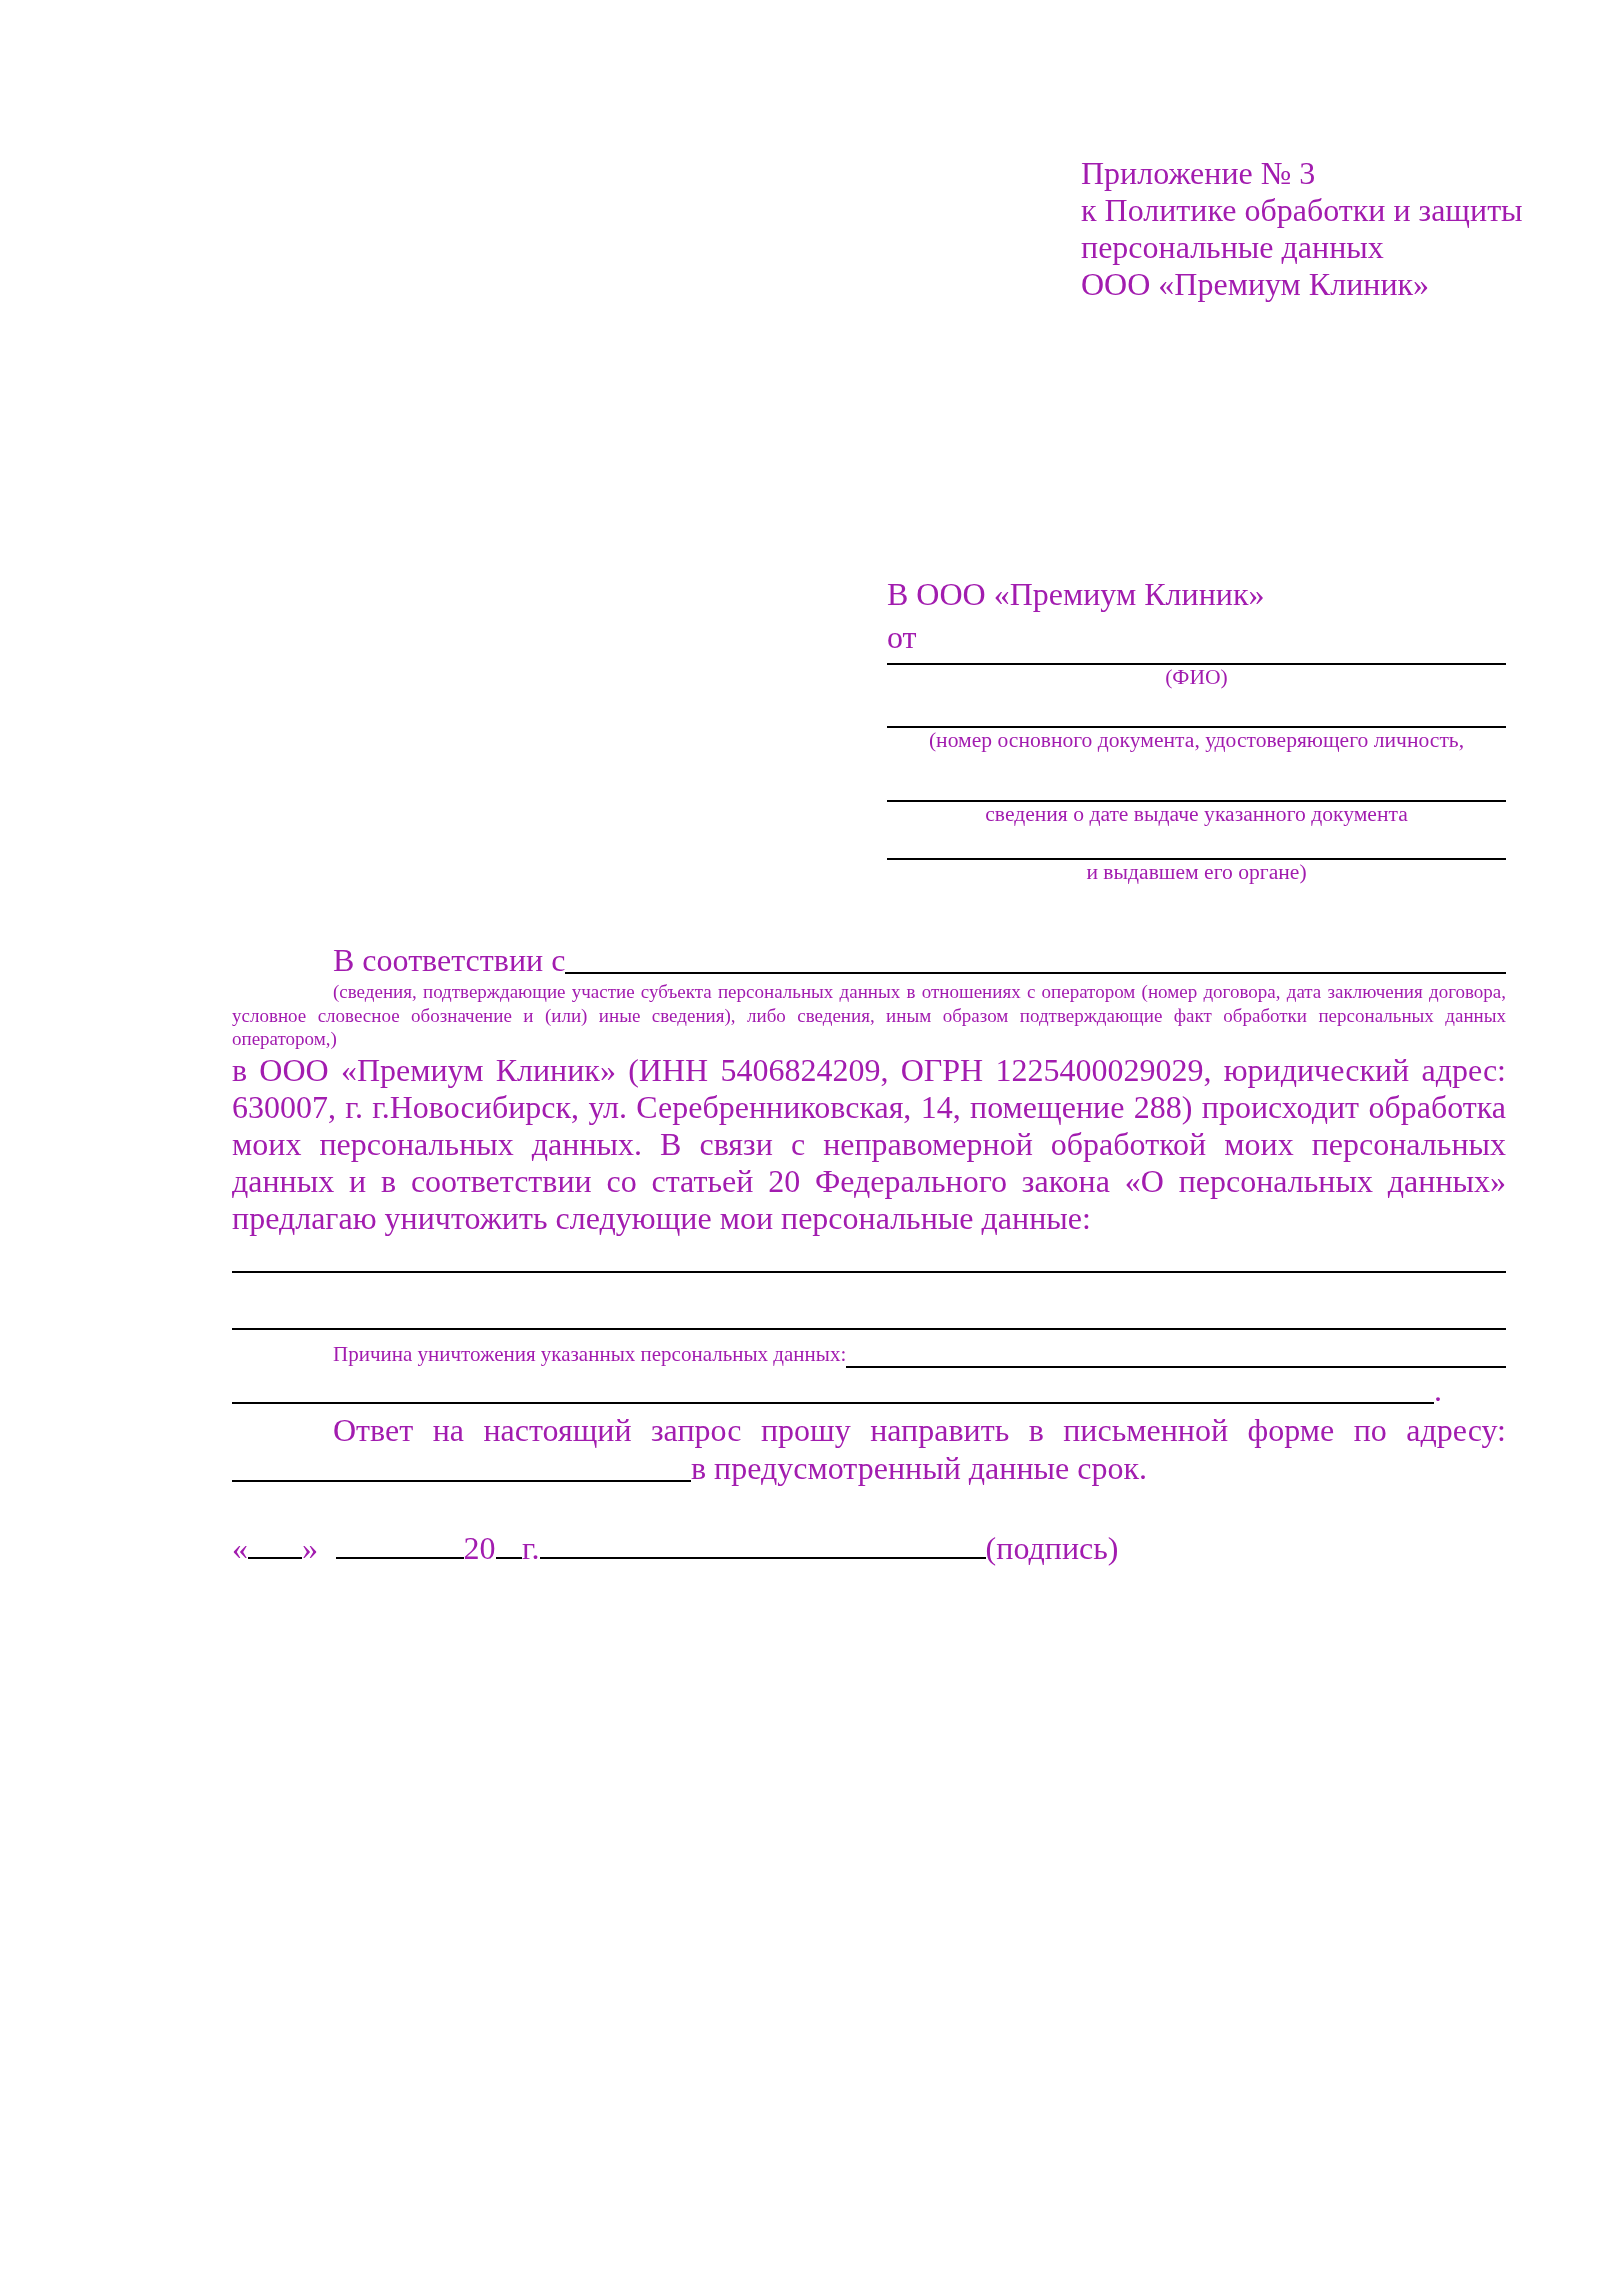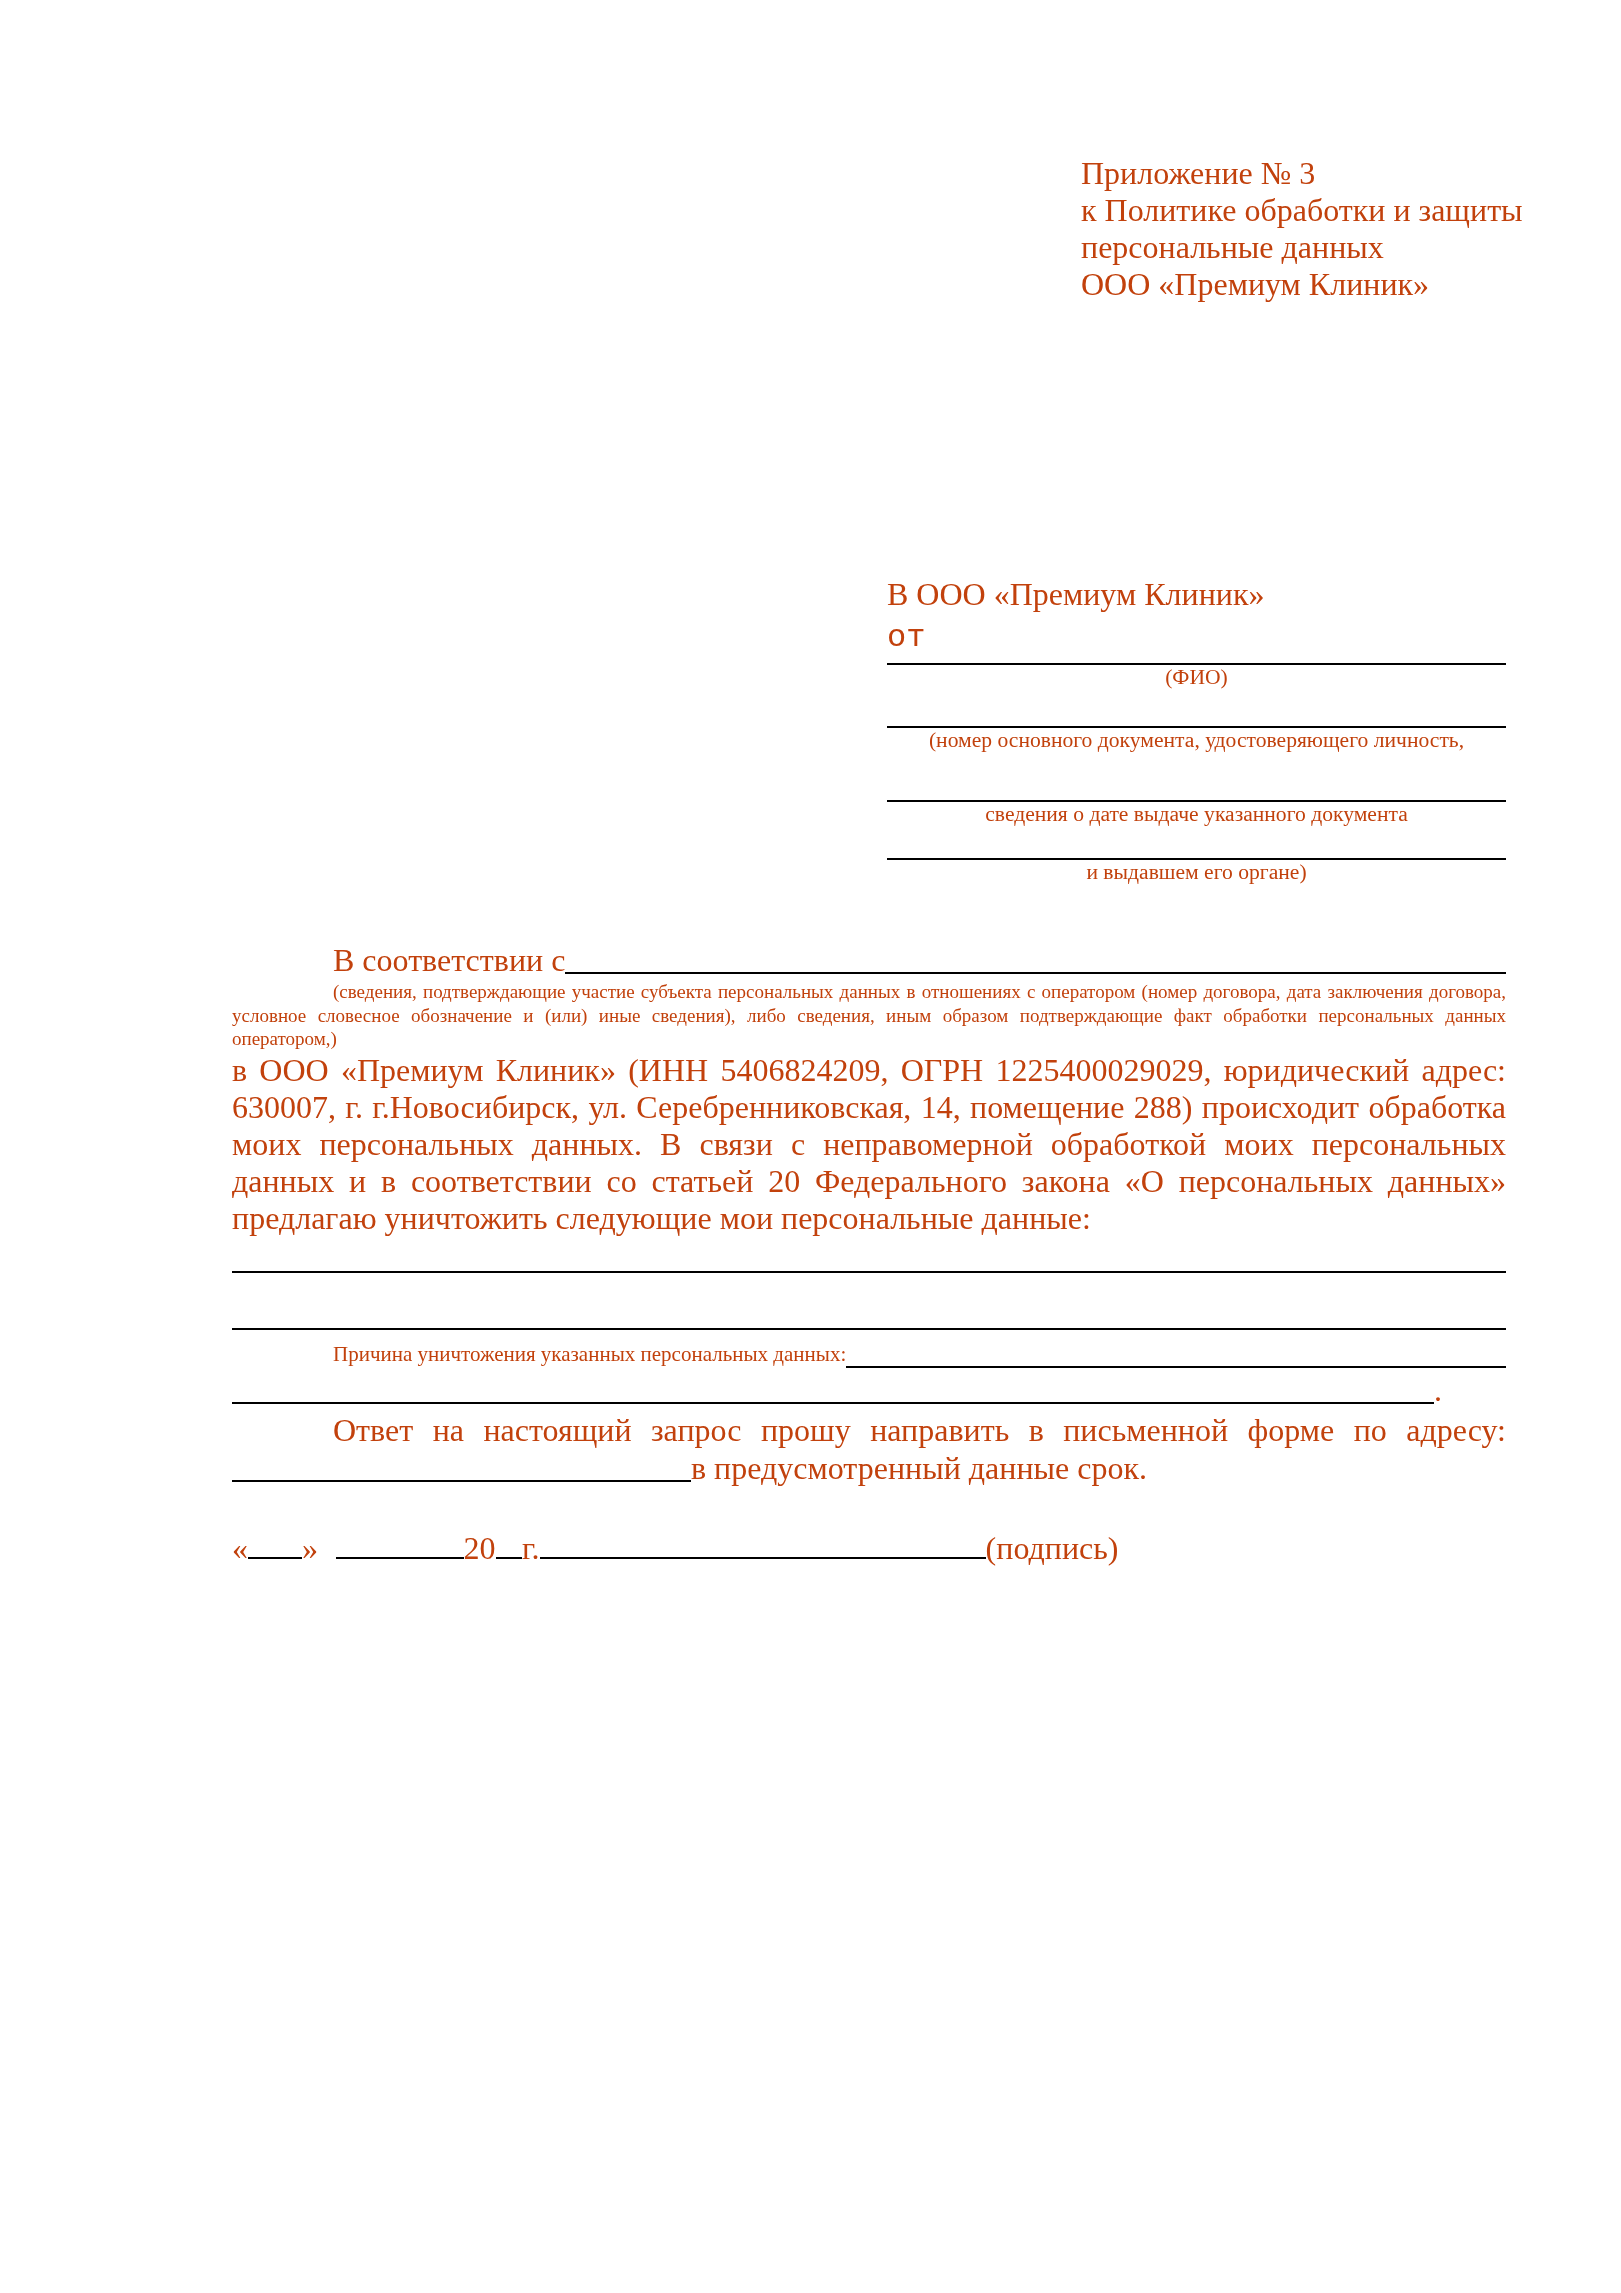--- a/index.html
+++ b/index.html
@@ -1,21 +1,21 @@
 <!DOCTYPE html>
 <html><head>
 <meta charset="utf-8">
 <style>
   html,body { margin:0; padding:0; background:#e8e8e8; }
   .page {
     position:relative;
     width:1621px; height:2294px;
     margin:0 auto;
     background:#ffffff;
-    color:#c2410c;
+    color:#a21caf;
     font-family:"Liberation Serif","DejaVu Serif",serif;
     overflow:hidden;
   }
   
   .header-block {
     position:absolute; left:1081px; top:155px;
     font-size:32px; line-height:37px;
     white-space:nowrap;
   }
   
@@ -23,21 +23,21 @@
     position:absolute; left:232px; top:400px; width:1274px;
     text-align:center; font-weight:bold;
     font-size:33px; line-height:45px;
   }
   
   .addressee {
     position:absolute; left:887px; top:573px; width:619px;
     font-size:32px; line-height:43px;
   }
   .addr-to { height:43px; white-space:nowrap; }
-  .addr-from { height:43px;font-family:Liberation Mono, monospace; }
+  .addr-from { height:43px; }
   .u-line { height:0; border-top:2.9px solid #000; }
   .u1 { margin-top:3.9px; }
   .u2 { margin-top:36px; }
   .u3 { margin-top:46px; }
   .u4 { margin-top:31px; }
   .field-caption {
     text-align:center; font-size:21.6px; line-height:25.5px;
   }
   
   .accordance-row {

